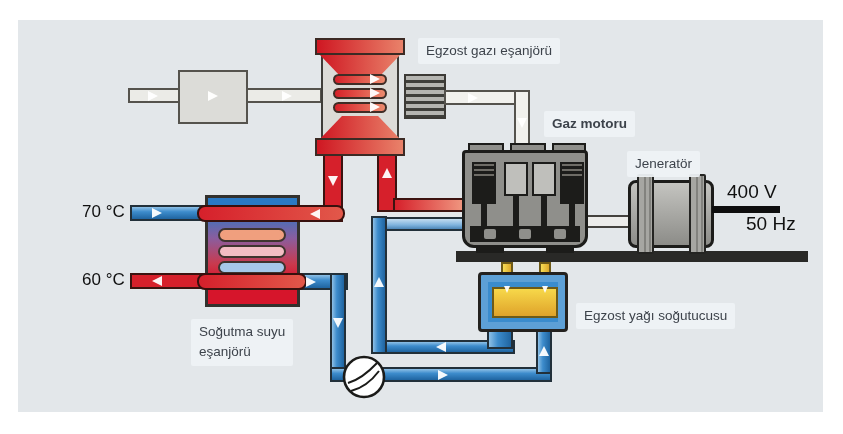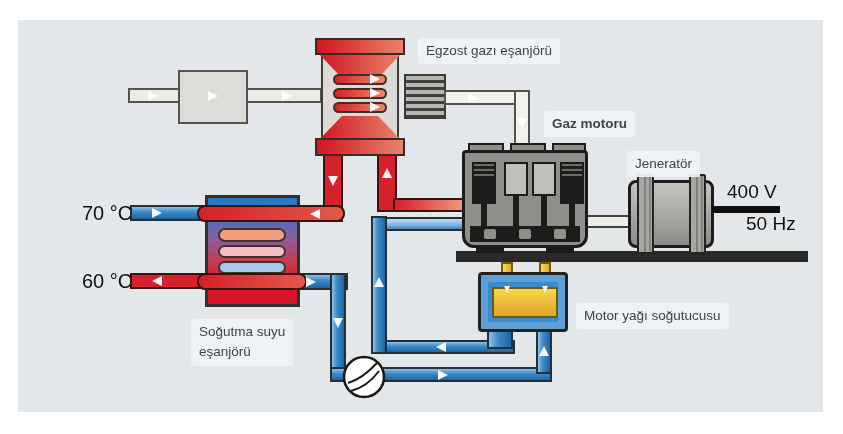--- a/index.html
+++ b/index.html
@@ -39,21 +39,21 @@
   .cyl-light { background:#bfbfbb; border:2px solid #1c1c1a; }
   .cyl-dark { background:linear-gradient(180deg,#6e6c66 0 2px,#1c1c1a 2px 5px,#6e6c66 5px 7px,#1c1c1a 7px 10px,#6e6c66 10px 12px,#1c1c1a 12px); border:2px solid #1c1c1a; }
   .baseplate { background:#292927; }
   .gen-body { background:linear-gradient(180deg,#c4c4c0,#8c8c88); border:3px solid #1c1c1a; border-radius:8px; }
   .gen-band { background:linear-gradient(90deg,#a6a6a2 0 5px,#82827e 5px 7px,#a6a6a2 7px 10px,#82827e 10px 12px,#a6a6a2 12px); border:2px solid #242422; border-radius:2px; }
   .shaft { background:#ececea; border:2px solid #44423e; }
   .powerline { background:#0e0e0e; }
 
   
   .label { background:rgba(238,242,245,0.95); color:#3d434b; font-size:13.5px; line-height:1.5; padding:3px 8px; border-radius:2px; white-space:nowrap; }
-  .big { color:#101010; font-size:20px; white-space:nowrap; }
+  .big { color:#101010; font-size:17px; white-space:nowrap; }
   .volt { color:#101010; font-size:19px; white-space:nowrap; }
 
   
   .ar { position:absolute; width:0; height:0; opacity:0.95; }
   .ar.r { border-top:5px solid transparent; border-bottom:5px solid transparent; border-left:10px solid #fff; }
   .ar.l { border-top:5px solid transparent; border-bottom:5px solid transparent; border-right:10px solid #fff; }
   .ar.u { border-left:5px solid transparent; border-right:5px solid transparent; border-bottom:10px solid #fff; }
   .ar.d { border-left:5px solid transparent; border-right:5px solid transparent; border-top:10px solid #fff; }
   .ar.sm.d { border-left:3px solid transparent; border-right:3px solid transparent; border-top:7px solid #fff; }
 </style>
@@ -138,21 +138,21 @@
   <div class="abs gen-band" style="left:689px;top:174px;width:17px;height:80px;"></div>
   <div class="abs powerline" style="left:712px;top:206px;width:68px;height:7px;"></div>
 
   <div class="abs label" style="left:418px;top:38px;"><span>Egzost gazı eşanjörü</span></div>
   <div class="abs label" style="left:544px;top:111px;font-weight:bold;"><span>Gaz motoru</span></div>
   <div class="abs label" style="left:627px;top:151px;"><span>Jeneratör</span></div>
   <div class="abs label" style="left:191px;top:319px;">
     <div>Soğutma suyu</div>
     <div>eşanjörü</div>
   </div>
-  <div class="abs label" style="left:576px;top:303px;"><span>Motor yağı soğutucusu</span></div>
+  <div class="abs label" style="left:576px;top:303px;"><span>Egzost yağı soğutucusu</span></div>
 
   <div class="abs big" style="left:82px;top:202px;"><span>70 °C</span></div>
   <div class="abs big" style="left:82px;top:270px;"><span>60 °C</span></div>
   <div class="abs volt" style="left:727px;top:181px;"><span>400 V</span></div>
   <div class="abs volt" style="left:727px;top:213px;margin-left:19px;"><span>50 Hz</span></div>
 
   <div class="ar r" style="left:148px;top:91px;"></div>
   <div class="ar r" style="left:208px;top:91px;"></div>
   <div class="ar r" style="left:282px;top:91px;"></div>
   <div class="ar r" style="left:370px;top:74px;"></div>

